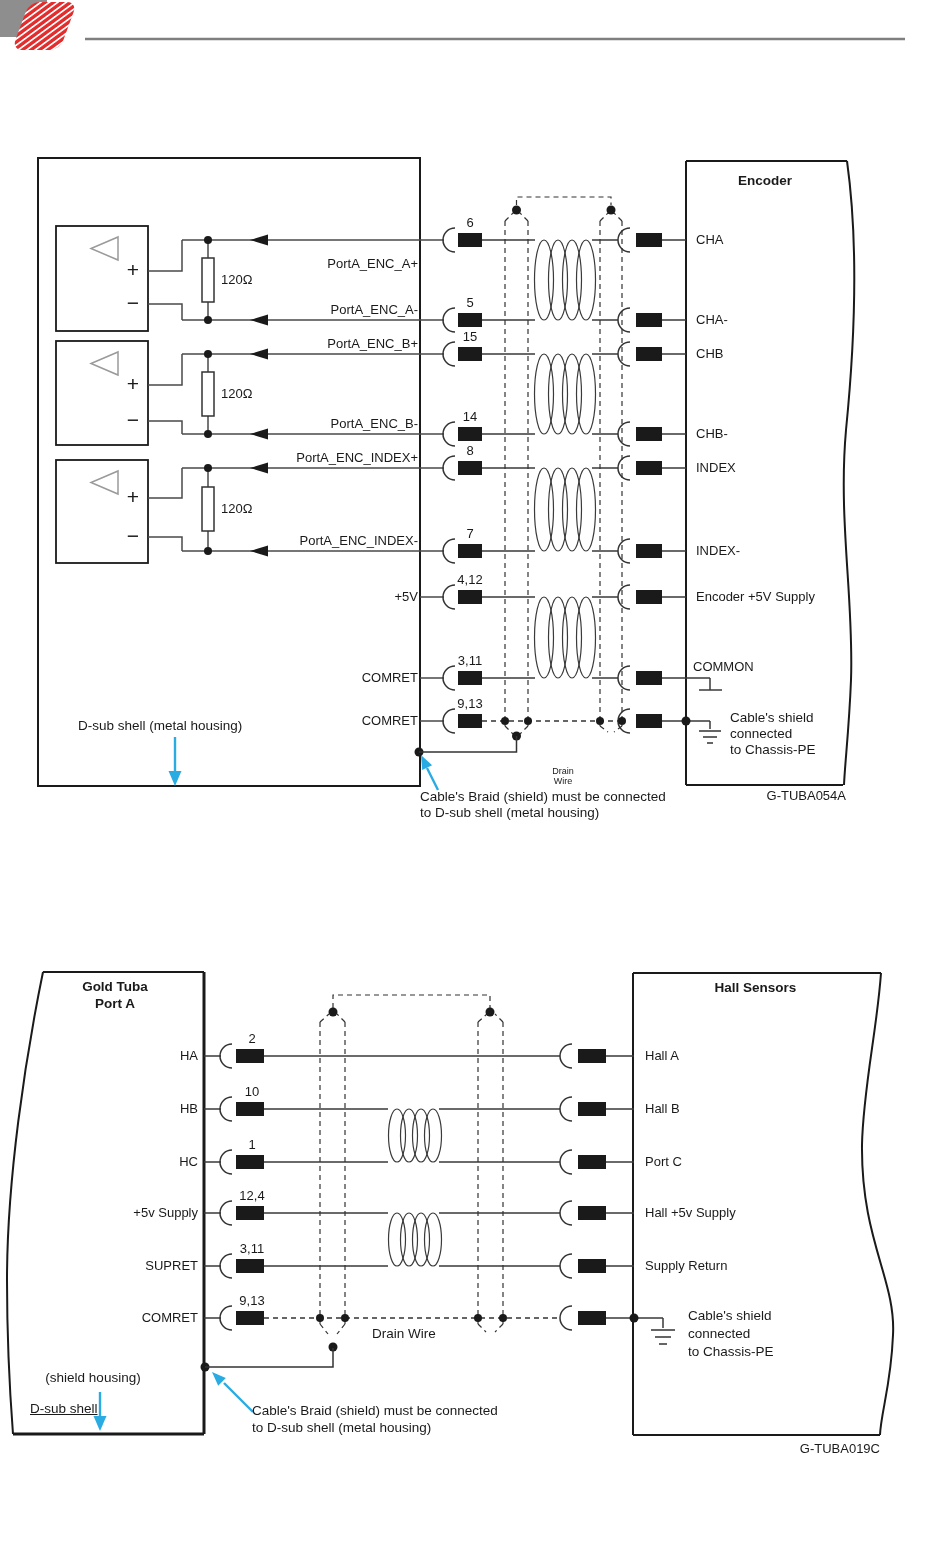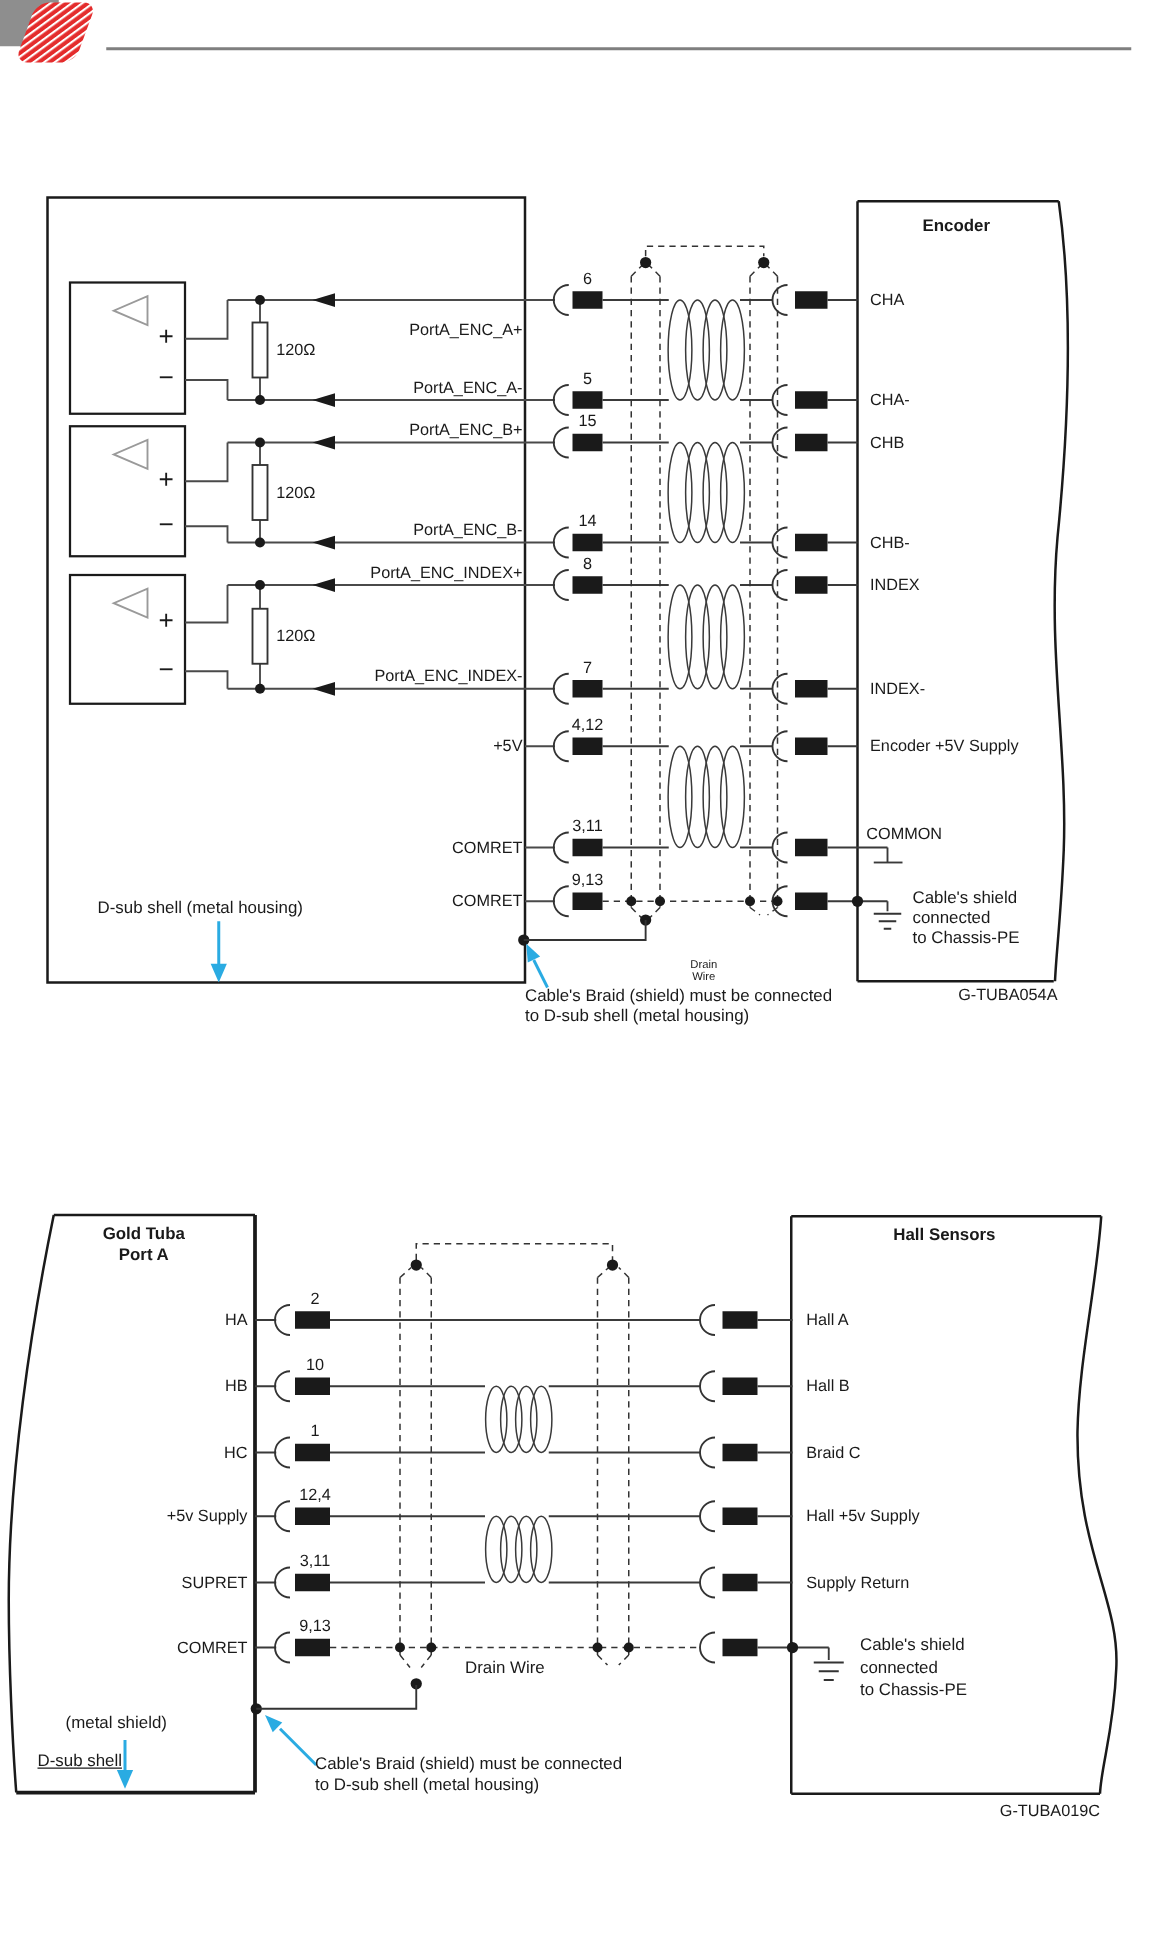--- a/index.html
+++ b/index.html
@@ -380,29 +380,29 @@
 
   <div class="lbl pin" style="left:228px;top:1031px;">2</div>
   <div class="lbl pin" style="left:228px;top:1084px;">10</div>
   <div class="lbl pin" style="left:228px;top:1137px;">1</div>
   <div class="lbl pin" style="left:228px;top:1188px;">12,4</div>
   <div class="lbl pin" style="left:228px;top:1241px;">3,11</div>
   <div class="lbl pin" style="left:228px;top:1293px;">9,13</div>
 
   <div class="lbl dev" style="left:645px;top:1048px;">Hall A</div>
   <div class="lbl dev" style="left:645px;top:1101px;">Hall B</div>
-  <div class="lbl dev" style="left:645px;top:1154px;">Braid C</div>
+  <div class="lbl dev" style="left:645px;top:1154px;">Port C</div>
   <div class="lbl dev" style="left:645px;top:1205px;">Hall  +5v Supply</div>
   <div class="lbl dev" style="left:645px;top:1258px;">Supply Return</div>
 
   <div class="note" style="left:372px;top:1326px;">Drain Wire</div>
 
   <div class="note" style="left:688px;top:1308px;">Cable's shield</div>
   <div class="note" style="left:688px;top:1326px;">connected</div>
   <div class="note" style="left:688px;top:1344px;">to Chassis-PE</div>
 
   <div class="note" style="left:30px;top:1401px;width:126px;text-align:left;text-decoration:underline;">D-sub shell</div>
-  <div class="note" style="left:30px;top:1370px;width:126px;text-align:center;">(metal shield)</div>
+  <div class="note" style="left:30px;top:1370px;width:126px;text-align:center;">(shield housing)</div>
   <div class="note" style="left:252px;top:1403px;">Cable's Braid (shield) must be connected</div>
   <div class="note" style="left:252px;top:1420px;">to D-sub shell (metal housing)</div>
   <div class="figid" style="left:680px;top:1441px;">G-TUBA019C</div>
 
 </div>
 
 </body></html>

